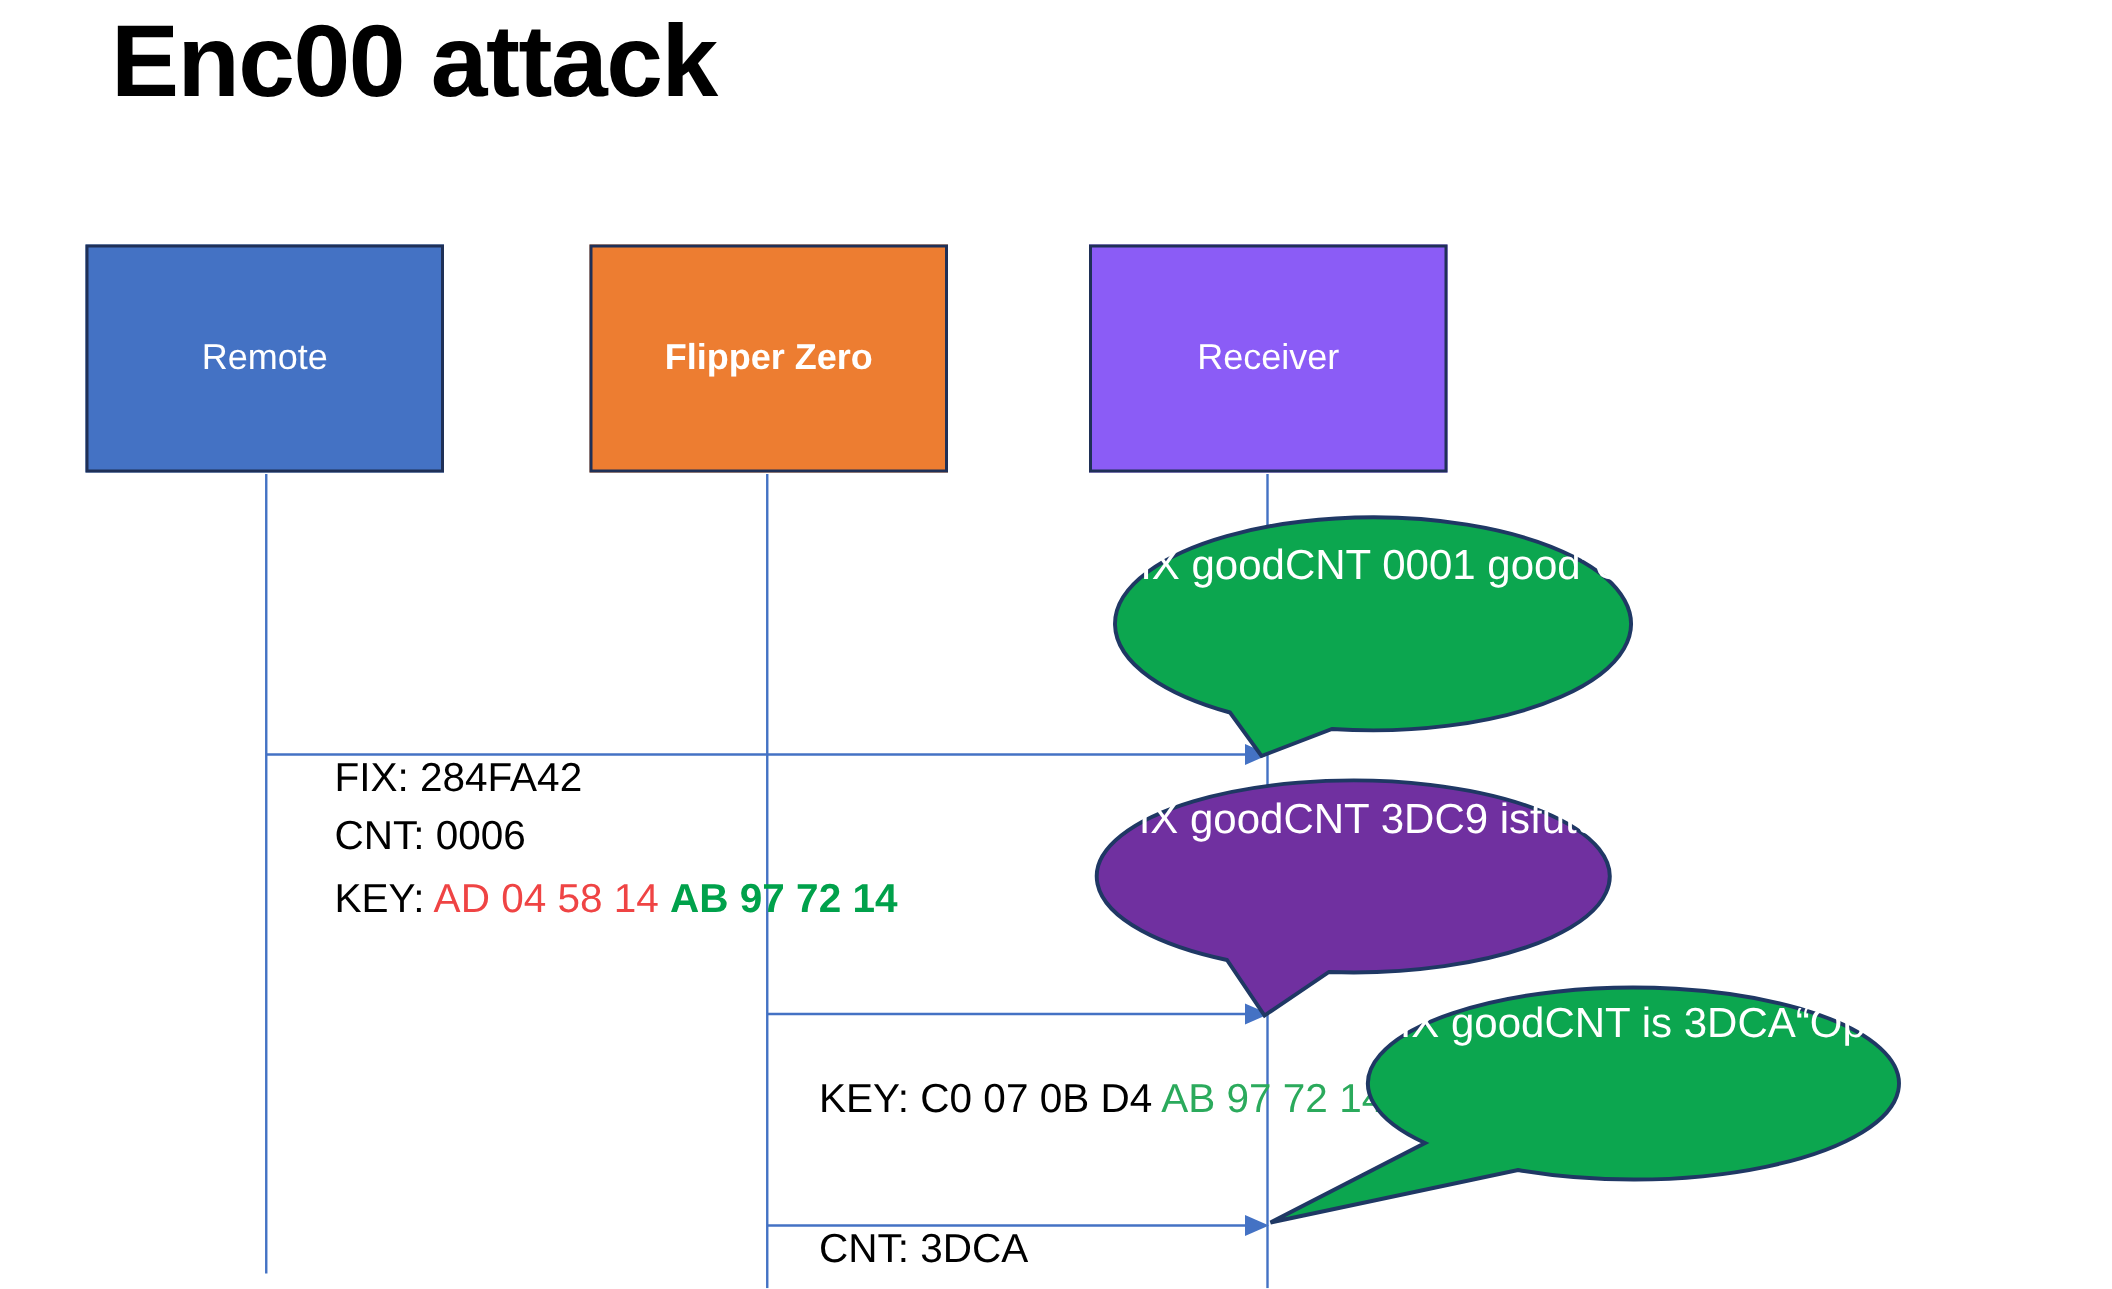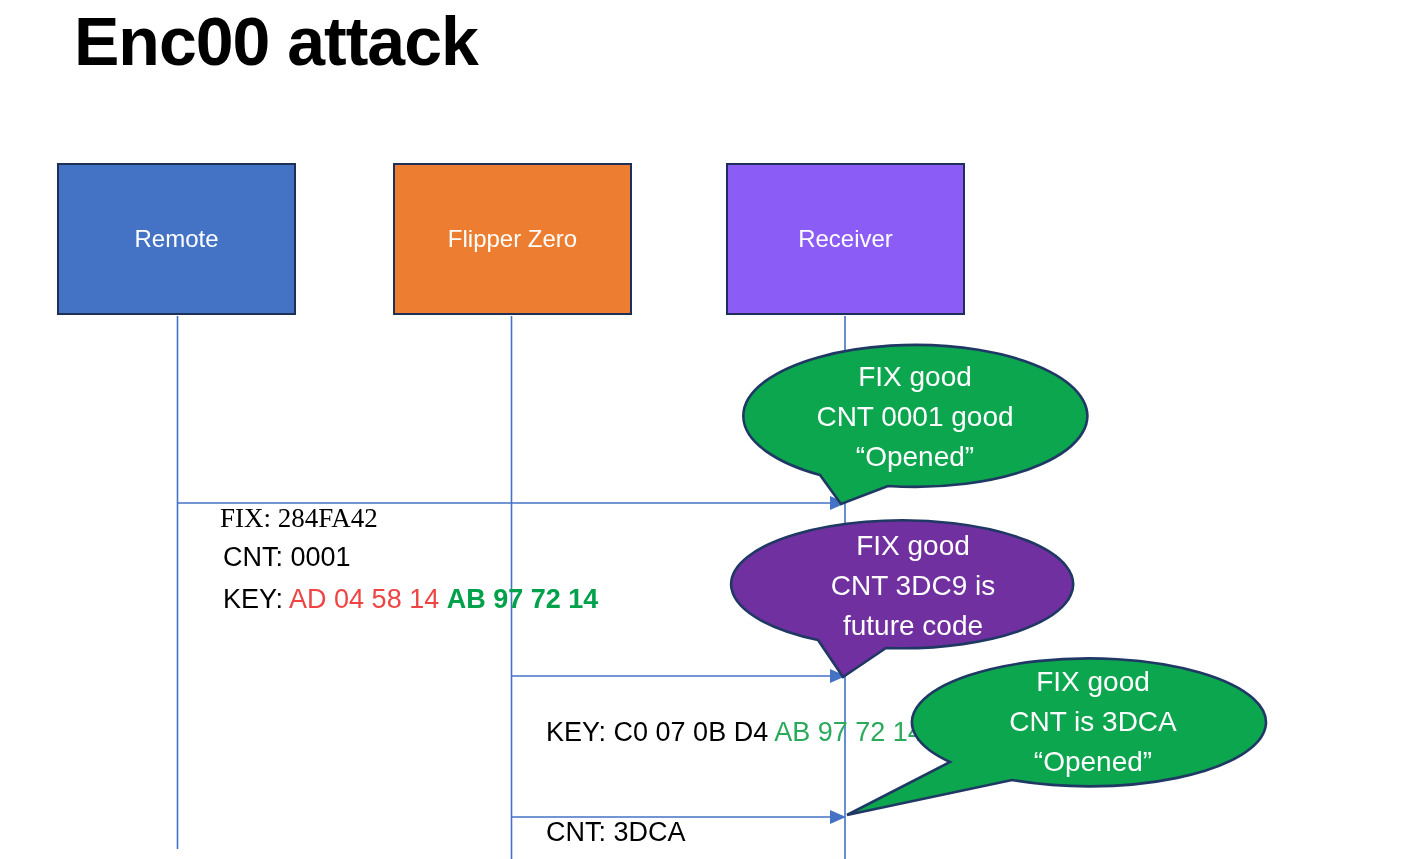--- a/index.html
+++ b/index.html
@@ -11,34 +11,34 @@
     position:absolute;left:74px;top:2px;font-size:68px;font-weight:700;
     letter-spacing:-1px;color:#000;white-space:nowrap;
   }
   .actor-box{
     position:absolute;top:163px;width:239px;height:152px;
     border:2.5px solid #1F3057;box-sizing:border-box;
     display:flex;align-items:center;justify-content:center;
     color:#fff;font-size:24px;white-space:nowrap;
   }
   .actor-remote{left:57px;background:#4472C4;align-items:center;}
-  .actor-flipper{left:393px;background:#ED7D31;}
+  .actor-flipper{left:393px;background:#ED7D31;font-weight:bold;}
   .actor-receiver{left:726px;background:#8b5cf6;}
   svg.layer{position:absolute;left:0;top:0;}
   .connector{stroke:#4472C4;stroke-width:1.6;fill:none;}
   .arrowhead{fill:#4472C4;stroke:none;}
   .callout-shape{stroke:#1F3864;stroke-width:2.6;}
   .msg{
     position:absolute;font-size:27px;line-height:32px;white-space:pre;color:#000;
   }
   .k-red{color:#ef4444;}
   .k-green-bold{color:#00A14B;font-weight:bold;}
   .k-green{color:#2BAA5C;}
   .callout-text{
-    position:absolute;display:flex;flex-direction:column;align-items:center;
+    position:absolute;display:flex;align-items:center;
     font-size:28px;line-height:40px;color:#fff;text-align:center;white-space:nowrap;
   }
   .ct-1{left:743px;top:357px;width:344px;}
   .ct-2{left:742px;top:526px;width:342px;}
   .ct-3{left:916px;top:662px;width:354px;}
 </style>
 </head>
 <body>
 
 <div class="stage">
@@ -63,25 +63,25 @@
   <div class="actor-box actor-remote">
     <span>Remote</span>
   </div>
   <div class="actor-box actor-flipper">
     <span>Flipper Zero</span>
   </div>
   <div class="actor-box actor-receiver">
     <span>Receiver</span>
   </div>
 
-  <div class="msg" style="left:193px;top:470px;font-family:Liberation Serif, serif;">
+  <div class="msg" style="left:193px;top:470px;">
     <span>FIX: 284FA42</span>
   </div>
   <div class="msg" style="left:193px;top:509px;">
-    <span>CNT: 0001</span>
+    <span>CNT: 0006</span>
   </div>
   <div class="msg" style="left:193px;top:551px;">
     <span>KEY: </span><span class="k-red">AD 04 58 14 </span><span class="k-green-bold">AB 97 72 14</span>
   </div>
 
   <div class="msg" style="left:516px;top:684px;">
     <span>KEY: </span><span>C0 07 0B D4 </span><span class="k-green">AB 97 72 14</span>
   </div>
 
   <div class="msg" style="left:516px;top:784px;">

